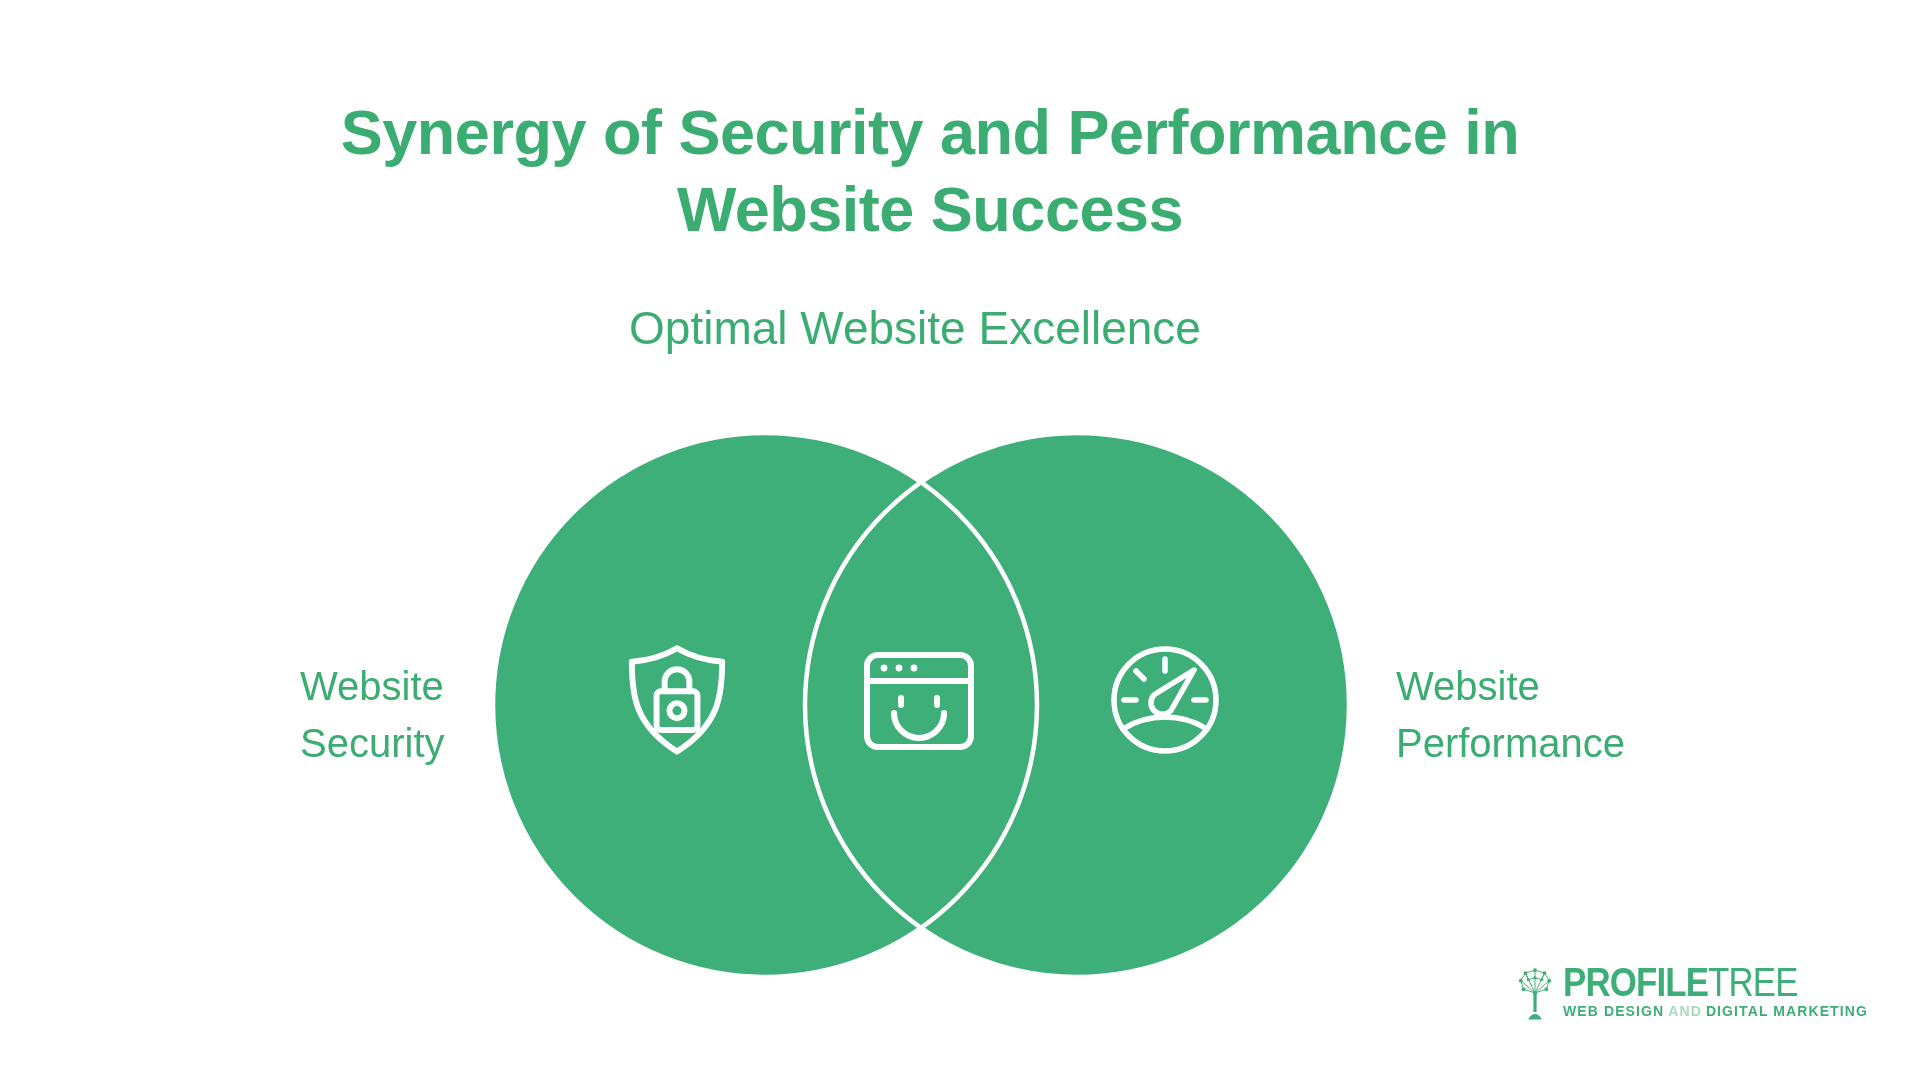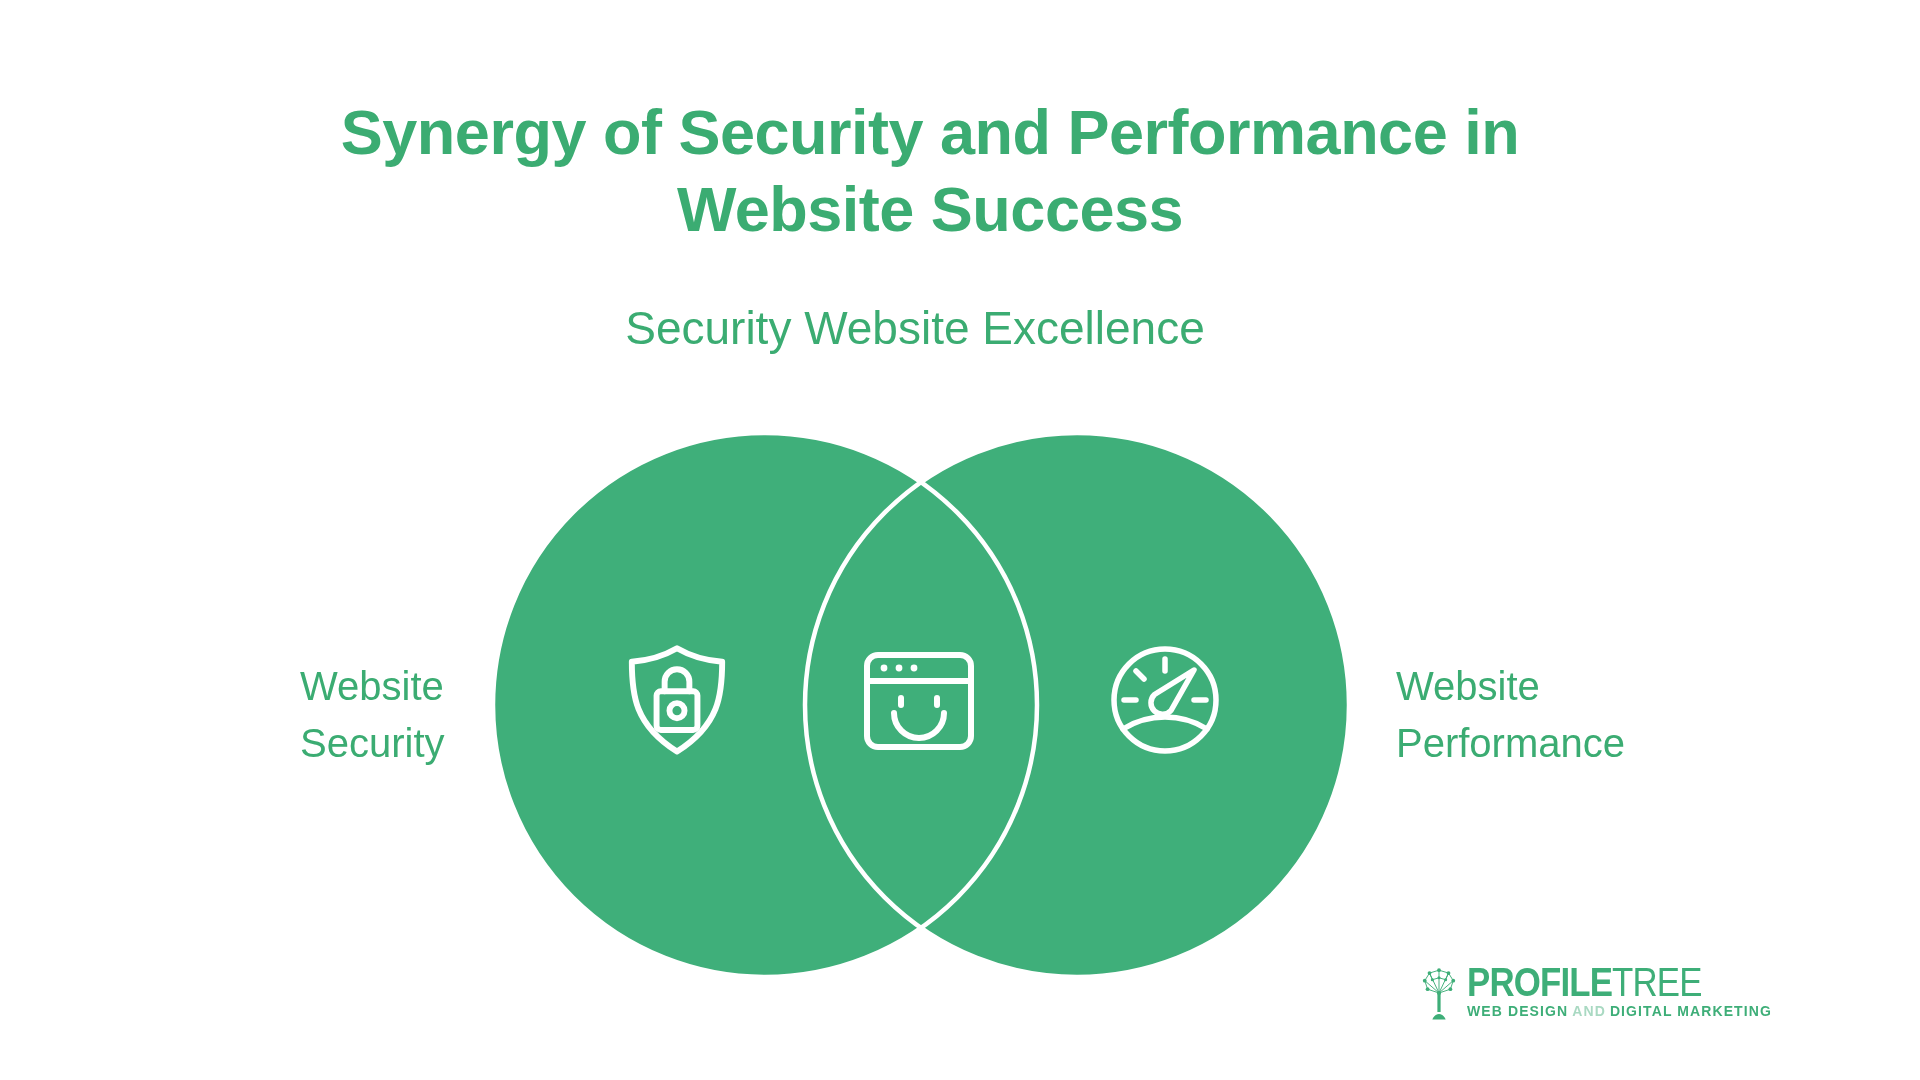--- a/index.html
+++ b/index.html
@@ -25,21 +25,21 @@
   #right-label{
     position:absolute;left:1396px;top:658px;width:320px;
     font-size:40px;line-height:57px;text-align:left;font-weight:400;
   }
   .venn-icon{position:absolute;display:block;}
   #shield-icon{left:623px;top:644px;}
   #browser-icon{left:863px;top:651px;}
   #gauge-icon{left:1110px;top:644px;}
 
   #logo{
-    position:absolute;left:1420px;top:962px;display:flex;align-items:flex-start;
+    position:absolute;left:1516px;top:962px;display:flex;align-items:flex-start;
   }
   #logo-tree{display:block;margin-top:2px;}
   #logo-textcol{margin-left:9px;}
   #logo-brand{
     font-size:41px;line-height:41px;color:#3EAE78;letter-spacing:-1px;
     transform:scaleX(0.85);transform-origin:left top;white-space:nowrap;
   }
   #logo-brand .bold{font-weight:800;}
   #logo-brand .light{font-weight:400;}
   #logo-tagline{
@@ -48,21 +48,21 @@
   }
   #logo-tagline .and{color:#A9D9C2;margin:0 4px;}
 </style>
 </head>
 <body>
 
 <div id="canvas">
 
   <div id="title" class="green-text">Synergy of Security and Performance in Website Success</div>
 
-  <div id="center-label" class="green-text">Security Website Excellence</div>
+  <div id="center-label" class="green-text">Optimal Website Excellence</div>
 
   <svg id="venn-svg" width="1920" height="1080" viewBox="0 0 1920 1080">
     <circle cx="765" cy="705" r="272" fill="#3FAF7A"></circle>
     <circle cx="1077" cy="705" r="272" fill="#3FAF7A"></circle>
     <circle cx="765" cy="705" r="272" fill="none" stroke="#ffffff" stroke-width="4.5"></circle>
     <circle cx="1077" cy="705" r="272" fill="none" stroke="#ffffff" stroke-width="4.5"></circle>
   </svg>
 
   <div id="left-label" class="green-text">Website Security</div>
 

